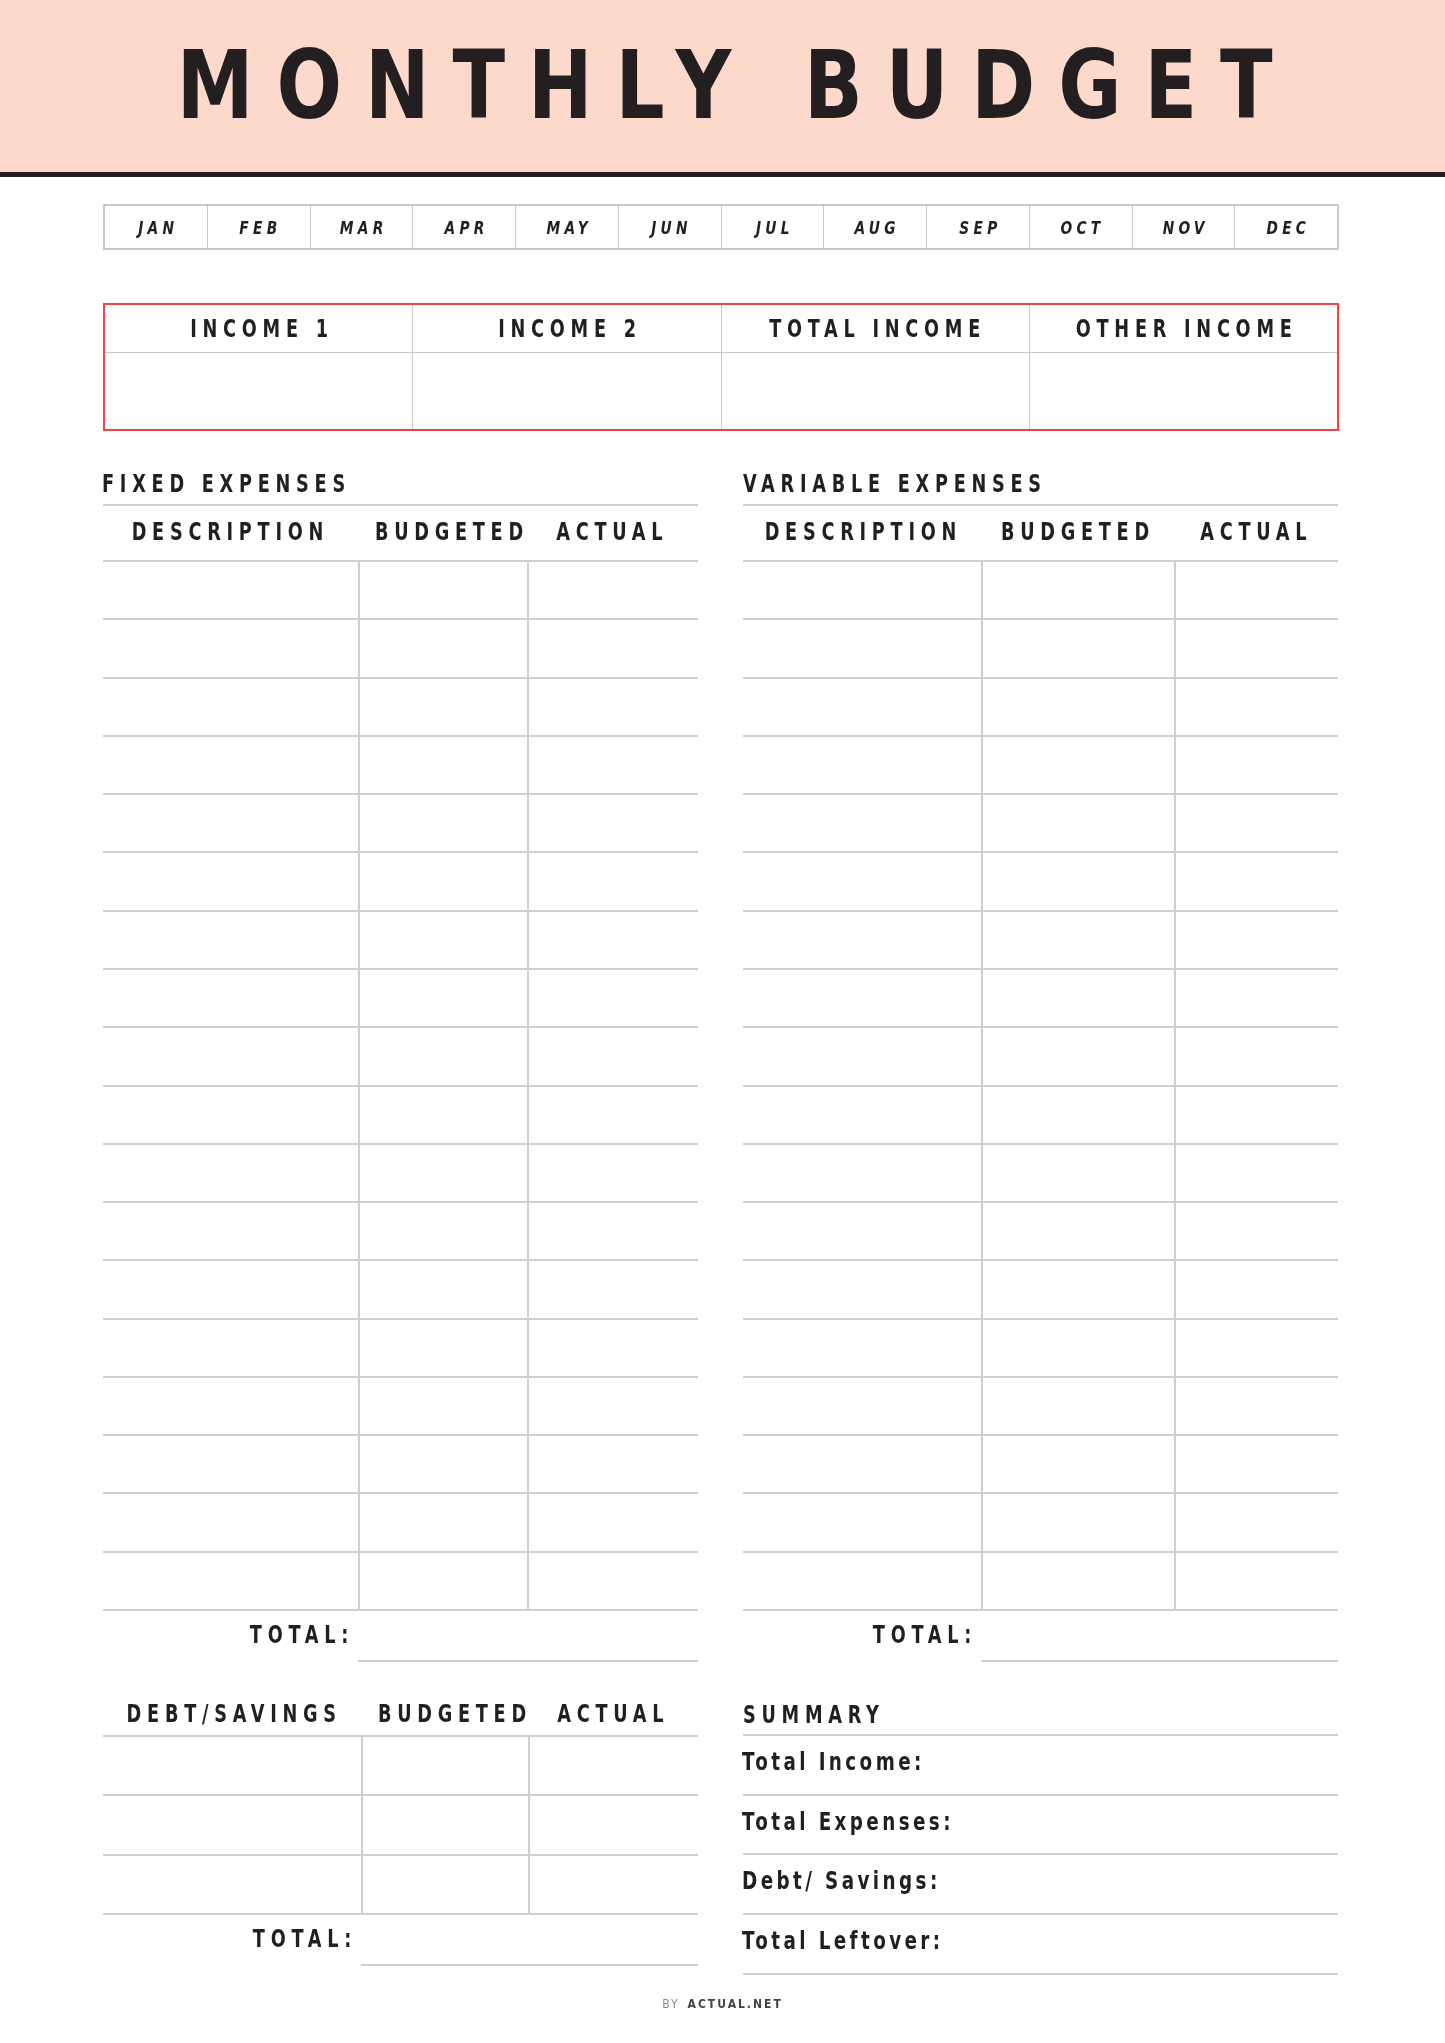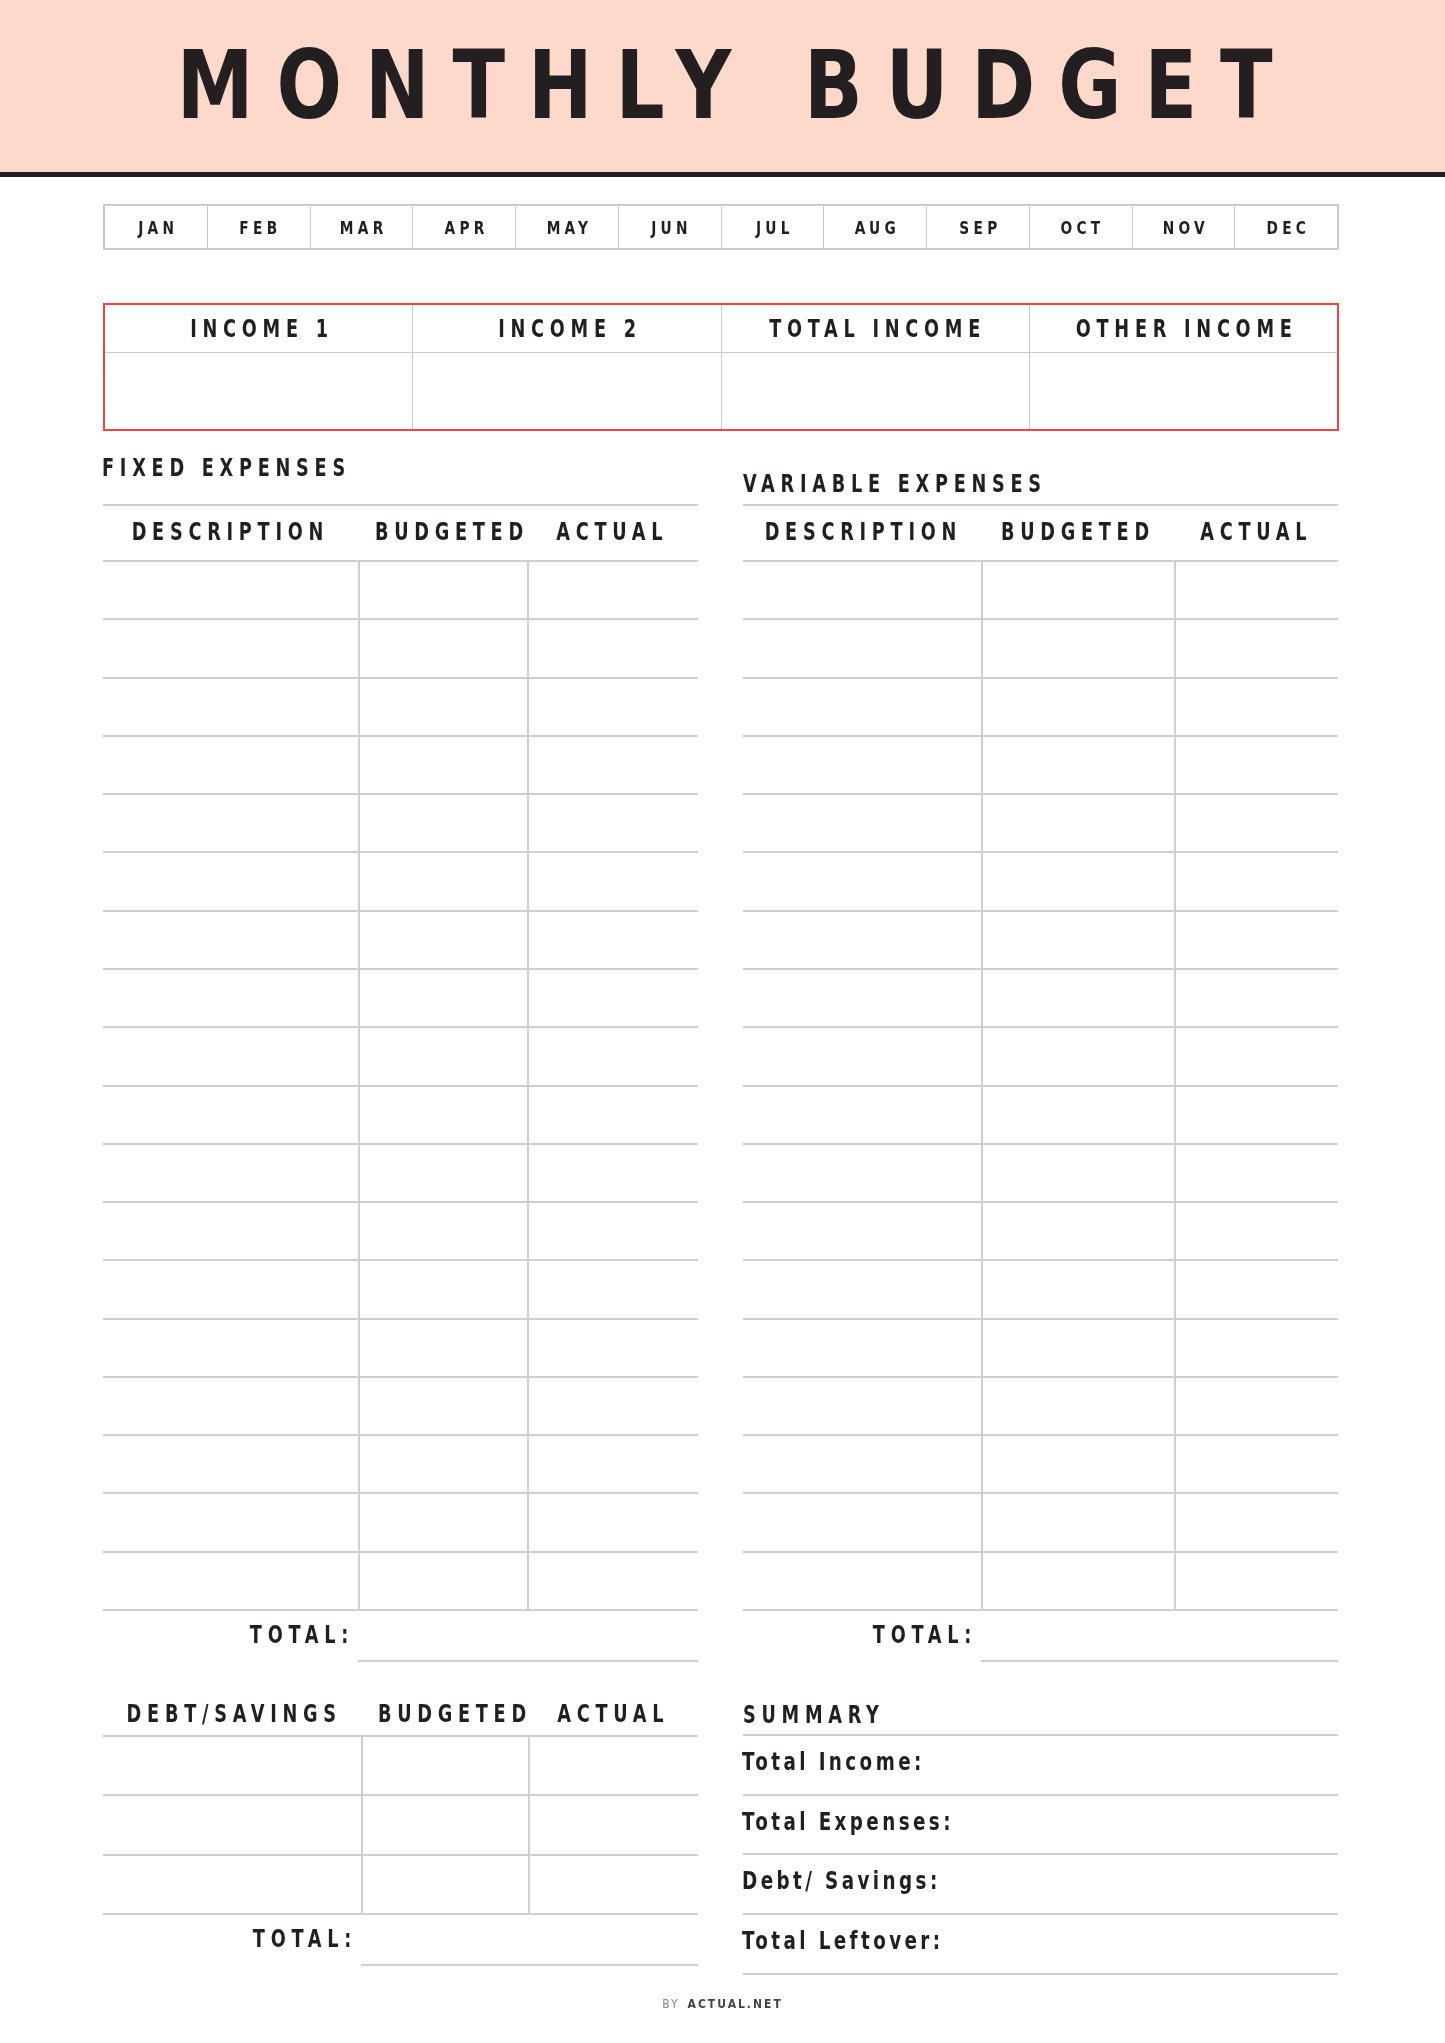--- a/index.html
+++ b/index.html
@@ -15,21 +15,21 @@
     font-family: "DejaVu Sans", sans-serif; font-weight: bold;
     font-size: 94px; letter-spacing: 28px; color: #231f20;
     transform: scaleX(0.82); margin-left: 28px; line-height: 1;
   }
 
   .abs { position: absolute; }
 
   
   .months {
     left: 103px; top: 204px; width: 1236px; height: 46px;
-    display: flex; border: 2px solid #c9c9c9;
+    display: flex; border: 2px solid #c9c9c9; font-style: italic;
   }
   .month {
     flex: 1; display: flex; align-items: center; justify-content: center;
     border-right: 1.5px solid #c9c9c9;
     font-size: 18px; letter-spacing: 5px; font-weight: bold; cursor: pointer;
   }
   .month:last-child { border-right: none; }
   .month span { transform: scaleX(0.85); display: inline-block; padding-left: 5px; }
 
   
@@ -146,21 +146,21 @@
       <div class="income-val"></div>
     </div>
     <div class="income-col">
       <div class="income-head">
         <span>OTHER INCOME</span>
       </div>
       <div class="income-val"></div>
     </div>
   </div>
 
-<div class="abs sec-title" style="left:102px; top:454px;"><span>FIXED EXPENSES</span></div>
+<div class="abs sec-title" style="left:102px; top:470px;"><span>FIXED EXPENSES</span></div>
 <div id="fixed">
     <div class="hline" style="left:103px;top:504px;width:595px;"></div>
     <div class="colhead" style="left:103px;width:255px;top:518px;"><span>DESCRIPTION</span></div>
     <div class="colhead" style="left:358px;width:169px;top:518px;"><span>BUDGETED</span></div>
     <div class="colhead" style="left:527px;width:171px;top:518px;"><span>ACTUAL</span></div>
     <div class="hline" style="left:103px;top:560px;width:595px;"></div>
     <div class="hline" style="left:103px;top:618px;width:595px;"></div>
     <div class="hline" style="left:103px;top:677px;width:595px;"></div>
     <div class="hline" style="left:103px;top:735px;width:595px;"></div>
     <div class="hline" style="left:103px;top:793px;width:595px;"></div>

